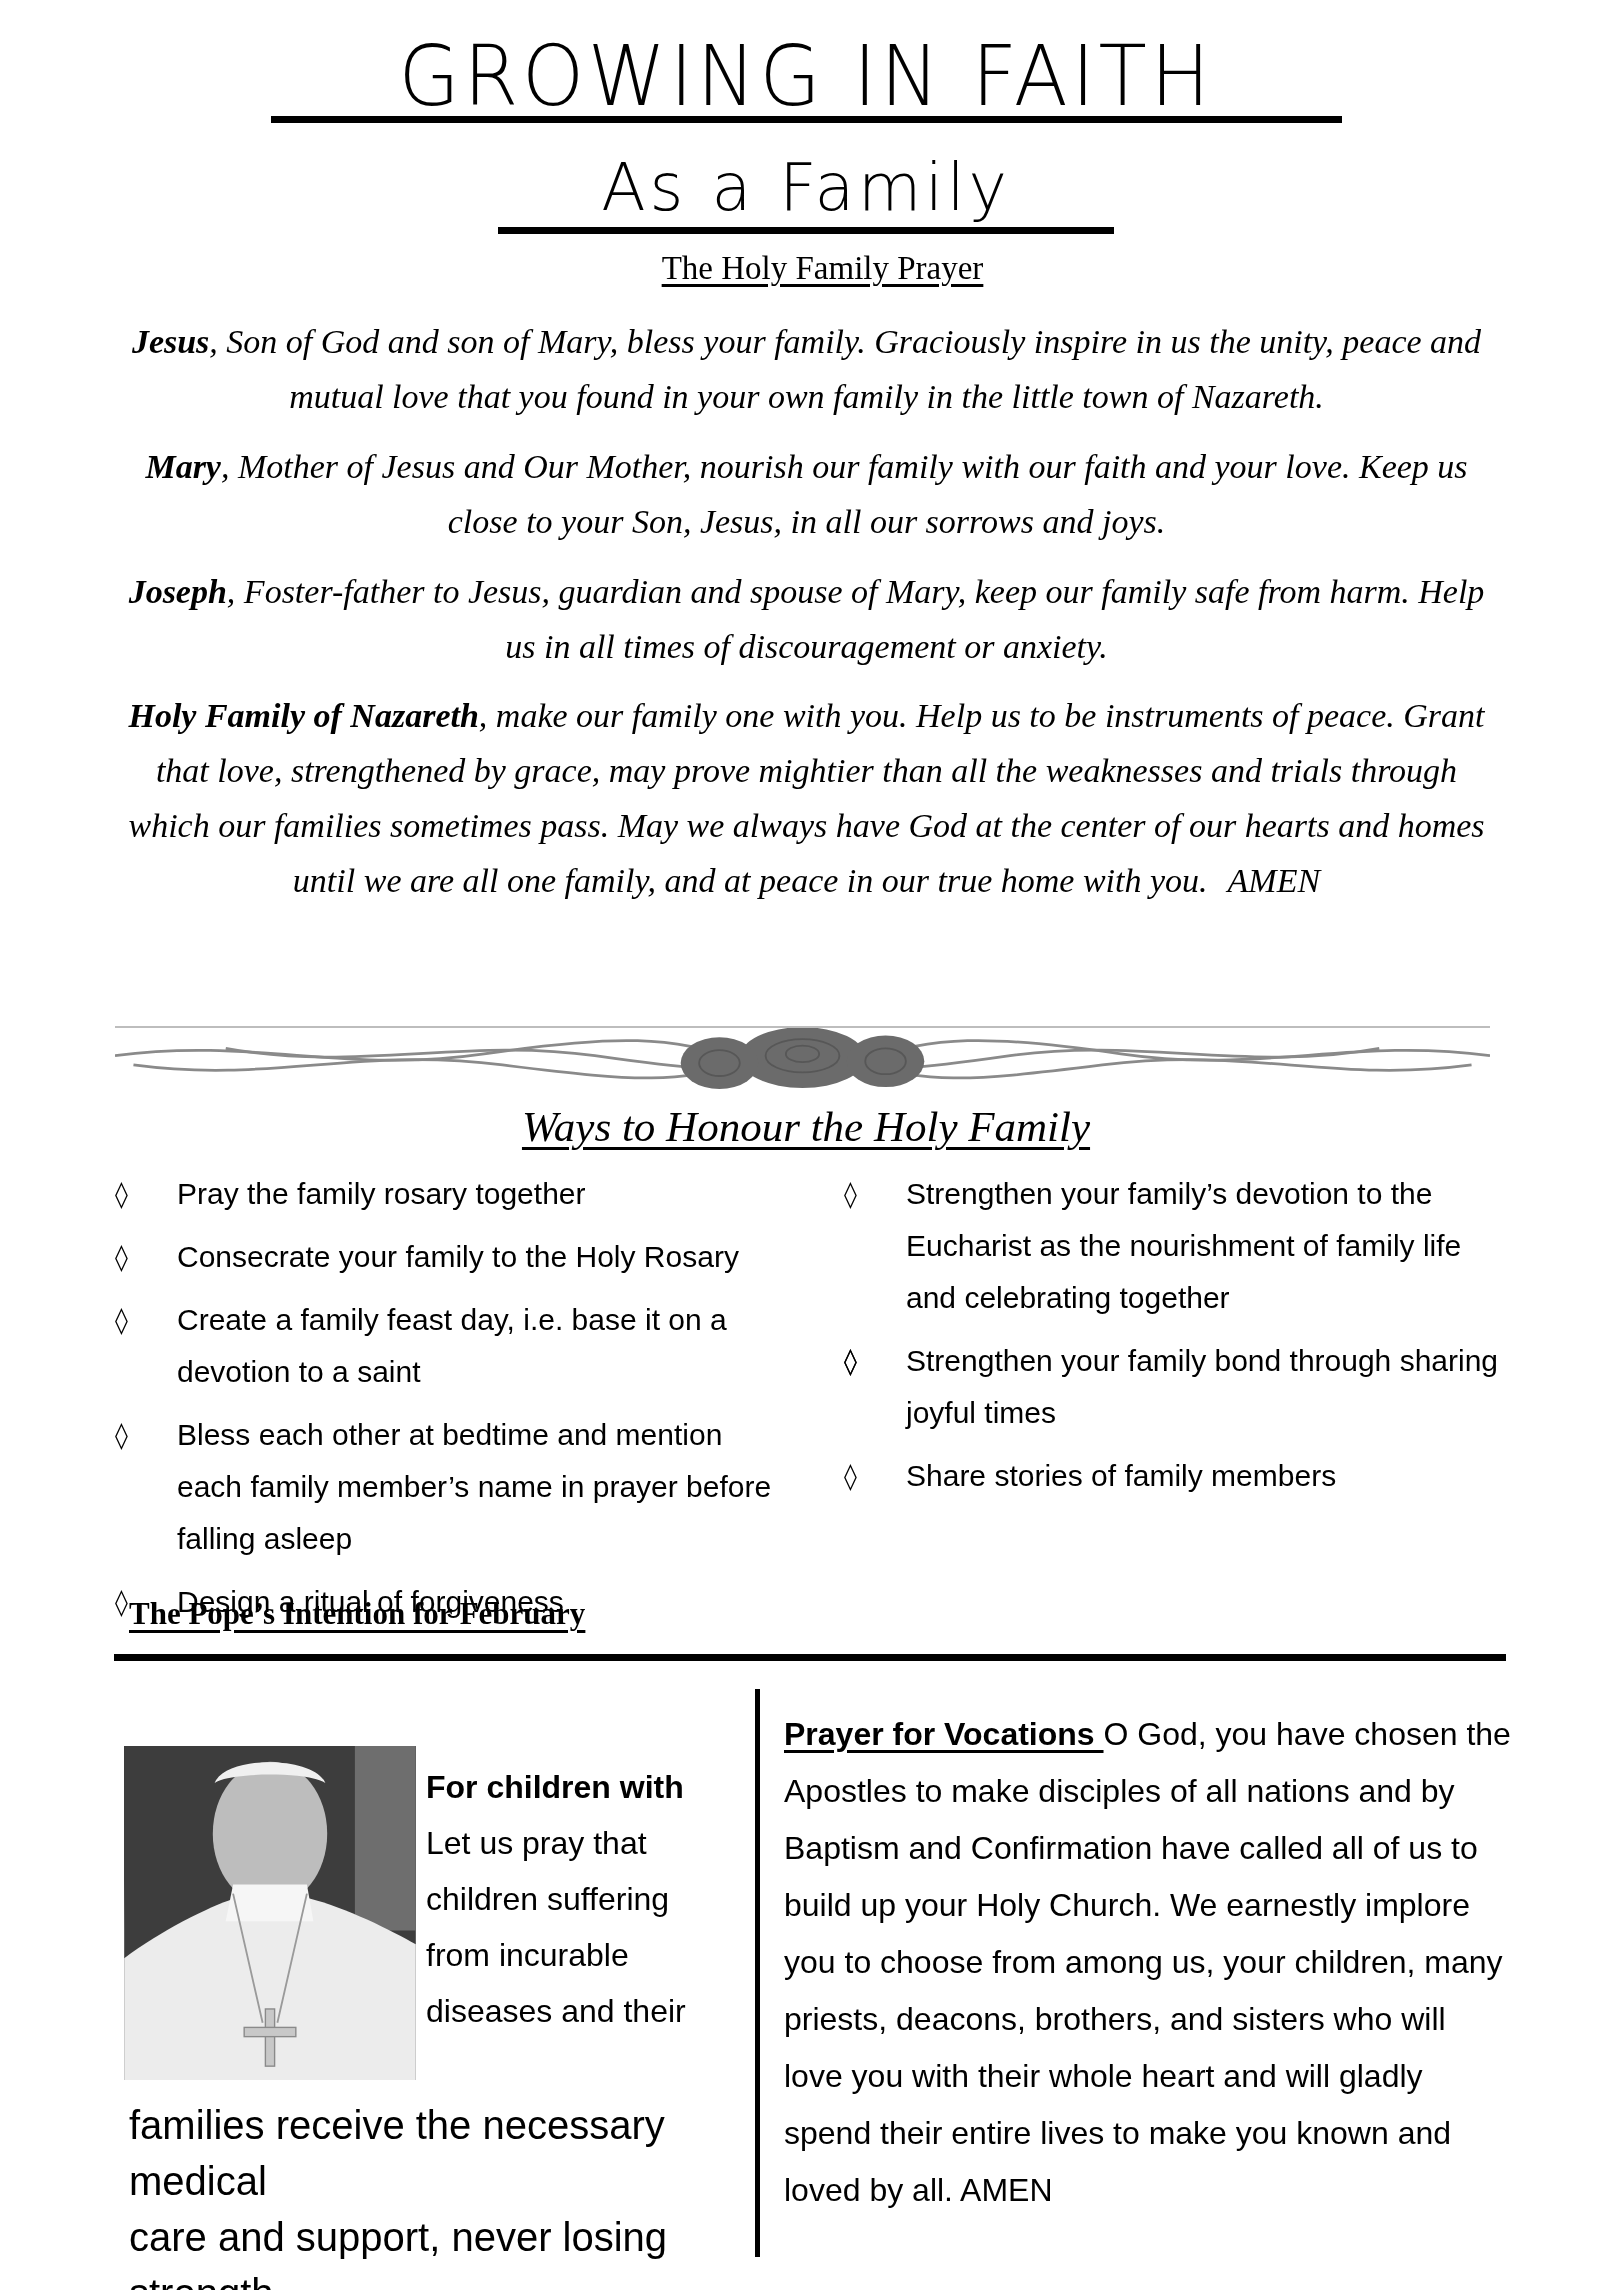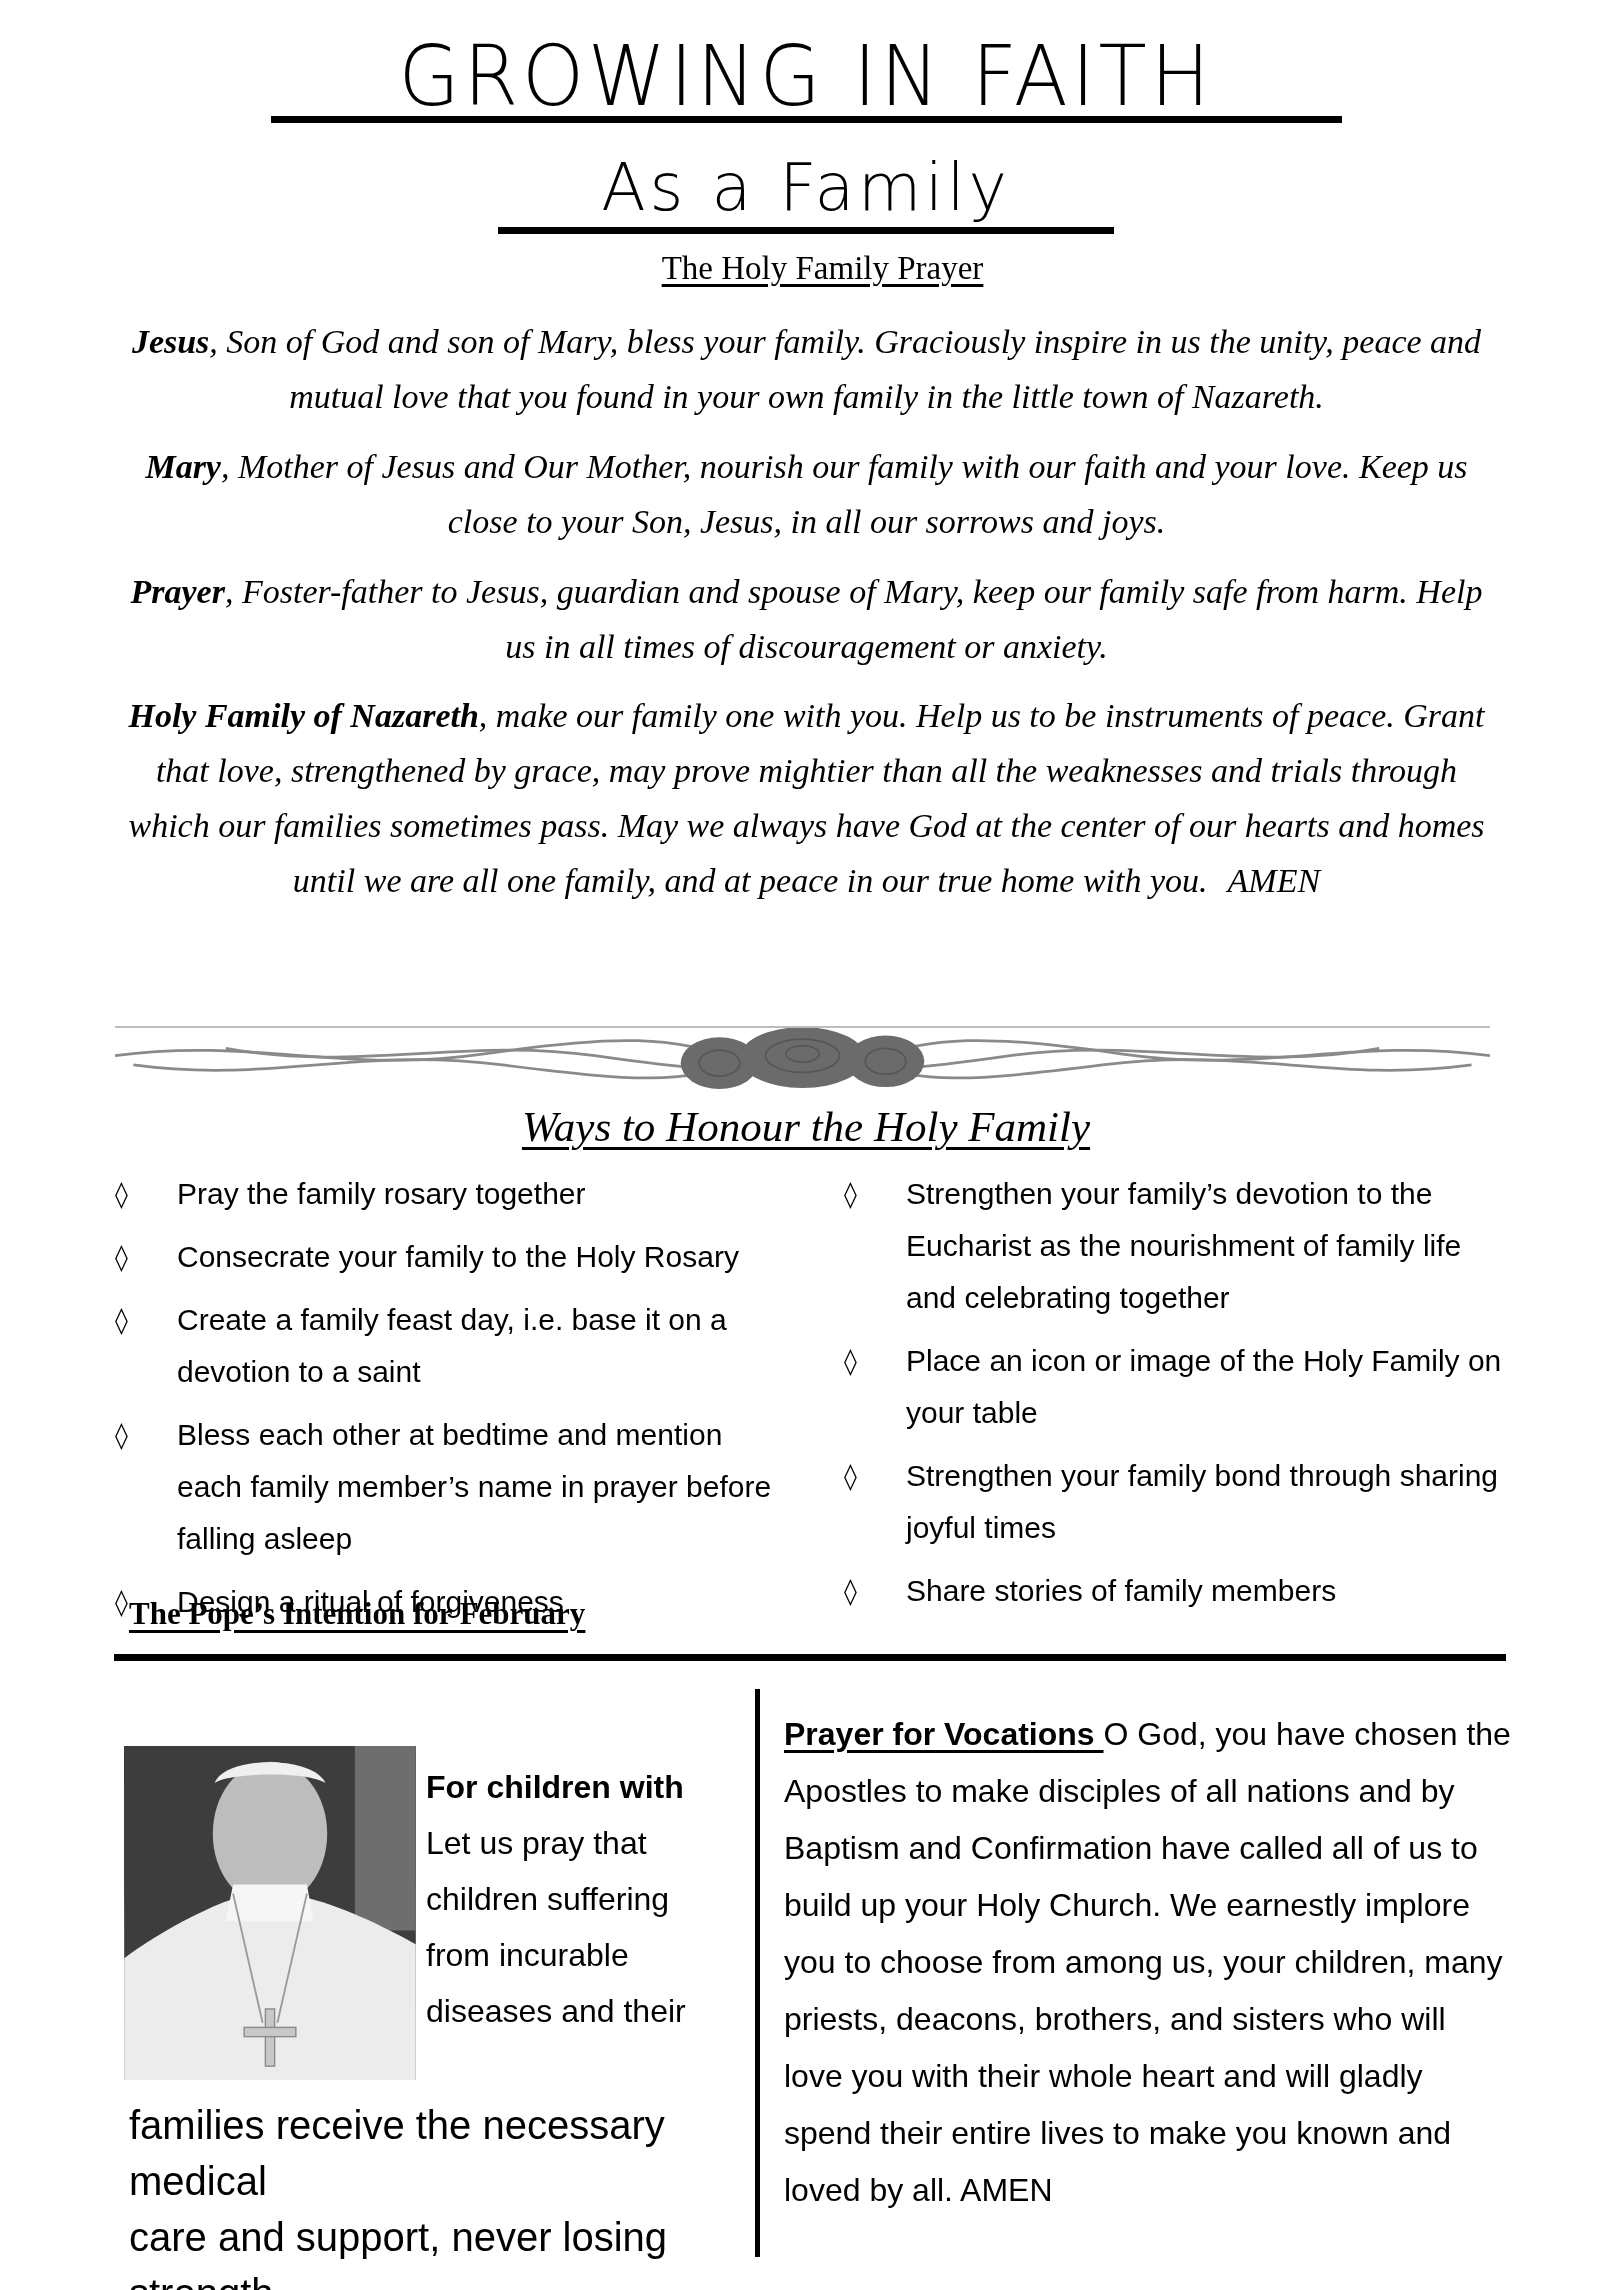--- a/index.html
+++ b/index.html
@@ -93,21 +93,21 @@
 
 <div class="abs title1">GROWING IN FAITH</div>
 <div class="abs title1-rule"></div>
 <div class="abs title2">As a Family</div>
 <div class="abs title2-rule"></div>
 <div class="abs subtitle"><span>The Holy Family Prayer</span></div>
 
 <div class="abs prayer">
   <p><b>Jesus</b><span>, Son of God and son of Mary, bless your family. Graciously inspire in us the unity, peace and mutual love that you found in your own family in the little town of Nazareth.</span></p>
   <p><b>Mary</b><span>, Mother of Jesus and Our Mother, nourish our family with our faith and your love. Keep us close to your Son, Jesus, in all our sorrows and joys.</span></p>
-  <p><b>Prayer</b><span>, Foster-father to Jesus, guardian and spouse of Mary, keep our family safe from harm. Help us in all times of discouragement or anxiety.</span></p>
+  <p><b>Joseph</b><span>, Foster-father to Jesus, guardian and spouse of Mary, keep our family safe from harm. Help us in all times of discouragement or anxiety.</span></p>
   <p><b>Holy Family of Nazareth</b><span>, make our family one with you. Help us to be instruments of peace. Grant that love, strengthened by grace, may prove mightier than all the weaknesses and trials through which our families sometimes pass. May we always have God at the center of our hearts and homes until we are all one family, and at peace in our true home with you.</span><span class="amen">AMEN</span></p>
 </div>
 
 <div class="abs divider-line"></div>
 <div class="abs divider">
   <svg width="1375" height="61" viewBox="0 0 1490 66">
     <g fill="none" stroke="#8a8a8a" stroke-width="3">
       <path d="M0 30 C150 10, 250 50, 400 28 S 600 10, 680 34"></path>
       <path d="M20 40 C170 60, 260 20, 420 40 S 600 58, 690 38"></path>
       <path d="M120 22 C260 48, 380 10, 520 30 S 640 44, 700 30"></path>
@@ -133,21 +133,21 @@
 
 <div class="abs col col-left">
   <div class="bullet"><span class="diamond">◊</span><span>Pray the family rosary together</span></div>
   <div class="bullet"><span class="diamond">◊</span><span>Consecrate your family to the Holy  Rosary</span></div>
   <div class="bullet"><span class="diamond">◊</span><span>Create a family feast day, i.e. base it on a devotion to a saint</span></div>
   <div class="bullet"><span class="diamond">◊</span><span>Bless each other at bedtime and mention each family member’s name in prayer before falling asleep</span></div>
   <div class="bullet"><span class="diamond">◊</span><span>Design a ritual of forgiveness</span></div>
 </div>
 <div class="abs col col-right">
   <div class="bullet"><span class="diamond">◊</span><span>Strengthen your family’s devotion to the Eucharist as the nourishment of family life and celebrating together</span></div>
-  <div class="bullet"><span class="diamond">◊</span><span>Place an icon or image of the Holy Family on your table</span></div>
+  <div class="bullet"><span class="diamond">◊</span></div>
   <div class="bullet"><span class="diamond">◊</span><span>Strengthen your family bond through sharing joyful times</span></div>
   <div class="bullet"><span class="diamond">◊</span><span>Share stories of family members</span></div>
 </div>
 
 <div class="abs hr-thick"></div>
 <div class="abs vdivider"></div>
 
 <div class="abs pope-heading"><span>The Pope’s Intention for February</span></div>
 
 <div class="abs photo" title="Portrait of the Pope in white cassock with pectoral cross">

